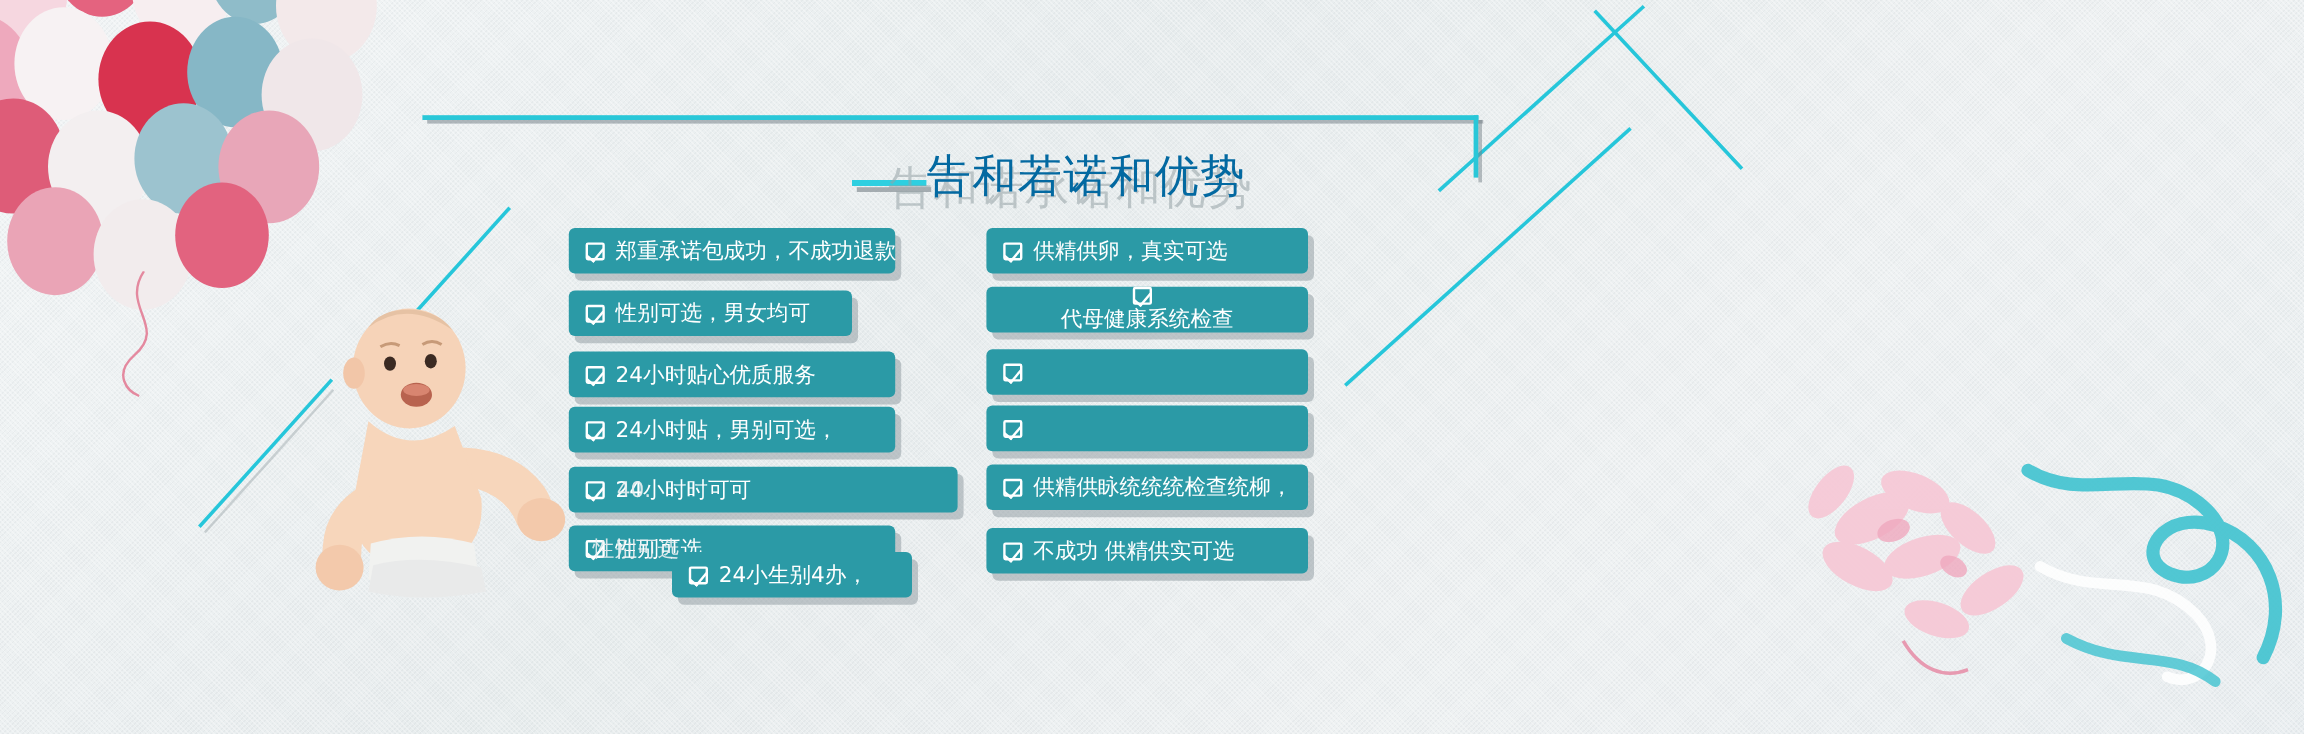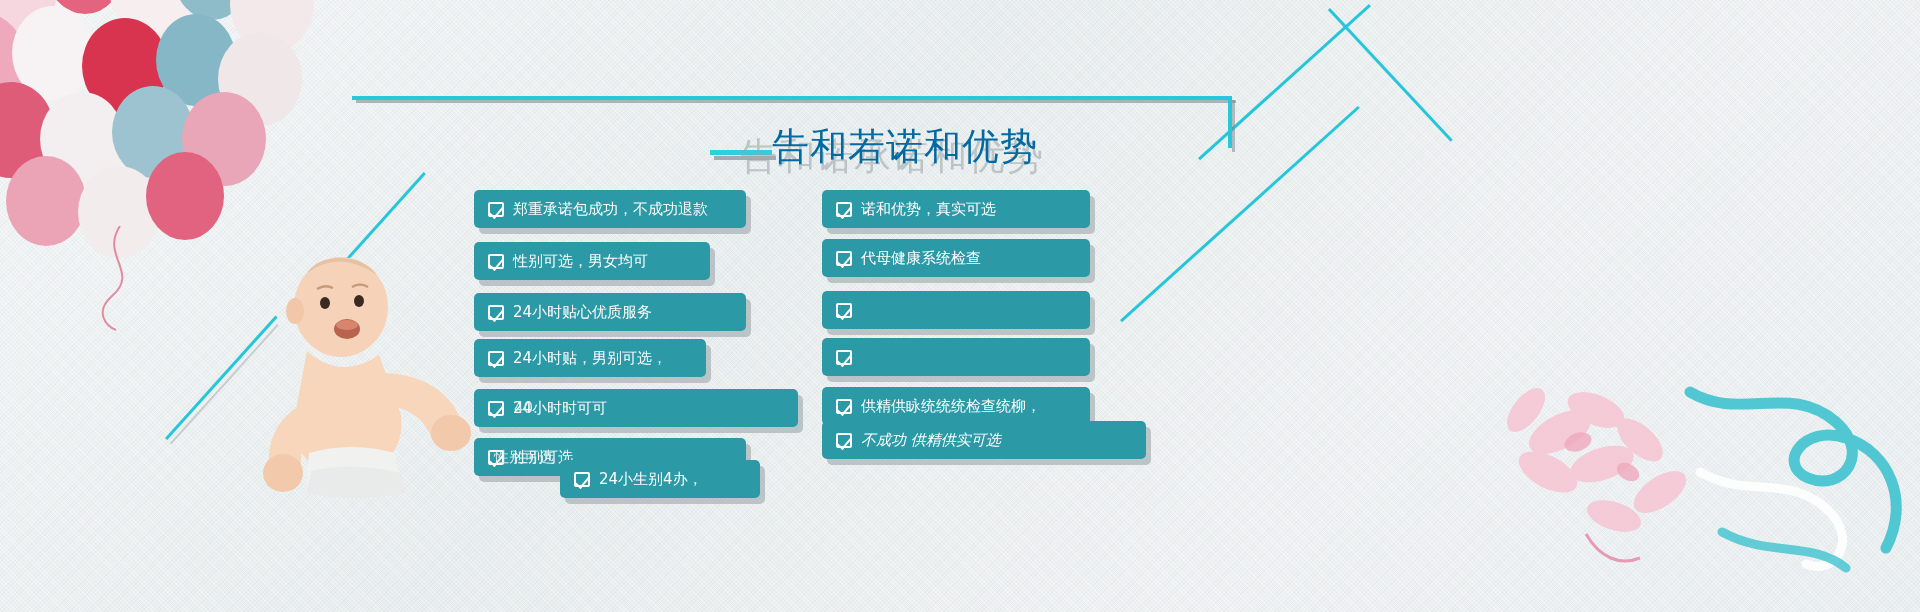--- a/index.html
+++ b/index.html
@@ -86,21 +86,21 @@
   
   #chips{ position:absolute; left:0; top:0; width:1920px; height:612px; }
   .chip{
     position:absolute;
     background:#2b9aa6;
     color:#ffffff;
     border-radius:5px;
     height:38px;
     display:flex; align-items:center;
     padding:0 14px;
-    font-size:15px;
+    font-size:18px;
     white-space:nowrap;
     box-shadow:5px 6px 0 rgba(150,160,165,.55);
     font-family:"DejaVu Sans","Liberation Sans",sans-serif;
   }
   .chip .tick{
     display:inline-block;
     width:16px; height:15px;
     border:2px solid #ffffff;
     border-radius:2px;
     margin-right:9px;
@@ -217,53 +217,53 @@
       <span>郑重承诺包成功，不成功退款</span>
     </div>
     <div class="chip" style="left: 474px; top: 242px; width: 236px;">
       <span class="tick"></span>
       <span>性别可选，男女均可</span>
     </div>
     <div class="chip" style="left: 474px; top: 293px; width: 272px;">
       <span class="tick"></span>
       <span>24小时贴心优质服务</span>
     </div>
-    <div class="chip" style="left: 474px; top: 339px; width: 232px;">
+    <div class="chip" style="left: 474px; top: 339px; width: 272px;">
       <span class="tick"></span>
       <span>24小时贴，男别可选，</span>
     </div>
     <div class="chip" style="left: 474px; top: 389px; width: 324px;">
       <span class="tick"></span>
       <span>24小时时可可</span>
     </div>
     <div class="chip" style="left: 474px; top: 438px; width: 272px;">
       <span class="tick"></span>
       <span>性别可选，</span>
     </div>
     <div class="chip" style="left: 560px; top: 440px; width: 200px; margin-top: 20px;">
       <span class="tick"></span>
       <span>24小生别4办，</span>
     </div>
     <div class="chip" style="left: 822px; top: 190px; width: 268px;">
       <span class="tick"></span>
-      <span>诺和优势，真实可选</span>
-    </div>
-    <div class="chip" style="left: 822px; top: 239px; width: 268px;">
+      <span>供精供卵，真实可选</span>
+    </div>
+    <div class="chip" style="left: 822px; top: 239px; width: 268px; flex-direction: column;">
       <span class="tick"></span>
       <span>代母健康系统检查</span>
     </div>
     <div class="chip" style="left: 822px; top: 291px; width: 268px;">
       <span class="tick"></span>
     </div>
     <div class="chip" style="left: 822px; top: 338px; width: 268px;">
       <span class="tick"></span>
     </div>
     <div class="chip" style="left: 822px; top: 387px; width: 268px;">
       <span class="tick"></span>
       <span>供精供眿统统统检查统柳，</span>
     </div>
-    <div class="chip" style="left: 822px; top: 421px; width: 324px; font-style: italic;">
+    <div class="chip" style="left: 822px; top: 440px; width: 268px;">
       <span class="tick"></span>
       <span>不成功 供精供实可选</span>
     </div>
     <div class="chip overlay-text" style="left: 500px; top: 389px; color: rgba(235, 240, 242, 0.9); box-shadow: none;">40.</div>
     <div class="chip overlay-text" style="left: 480px; top: 438px; color: rgba(235, 240, 242, 0.9); box-shadow: none;">性别可选</div>
   </div>
 
 </body></html>

